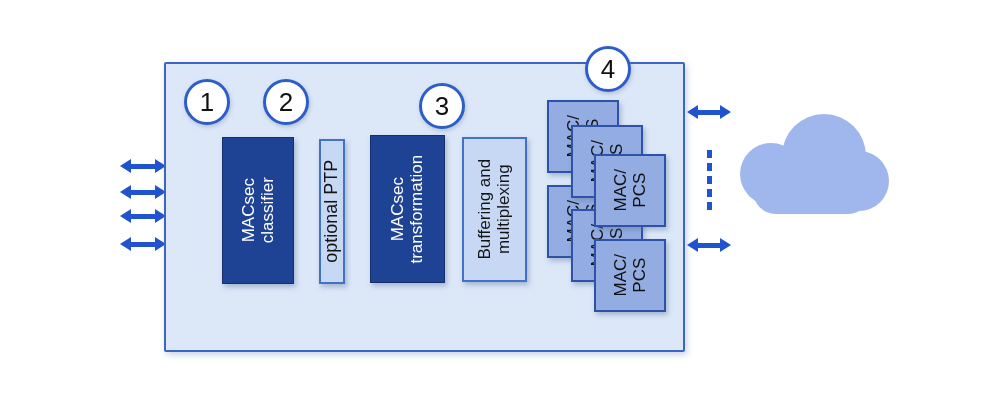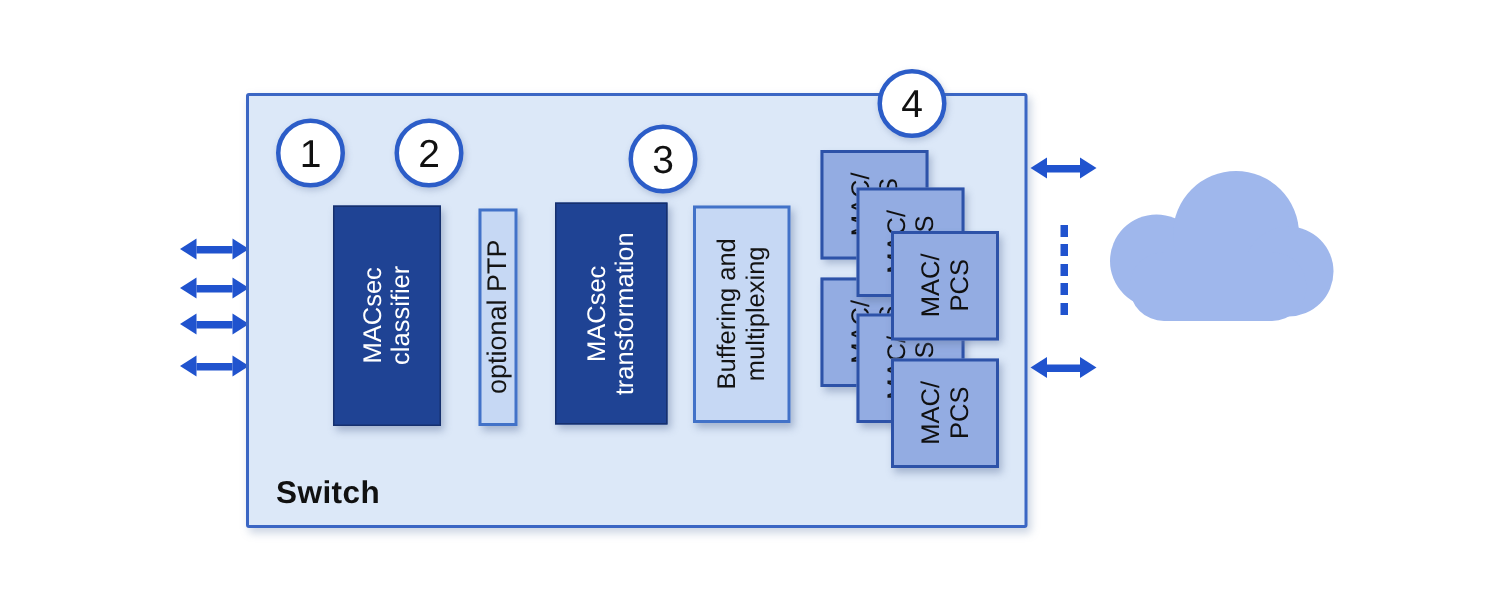--- a/index.html
+++ b/index.html
@@ -191,21 +191,20 @@
     <div class="callout co-2">
       <span>2</span>
     </div>
     <div class="callout co-3">
       <span>3</span>
     </div>
     <div class="callout co-4">
       <span>4</span>
     </div>
 
-    <span class="switch-label">Switch</span>
   </div>
 
   <div class="h-arrow ra ra1"></div>
   <div class="h-arrow ra ra2"></div>
 
   <div class="dash-line"></div>
 
   <svg class="cloud" width="160" height="106" viewBox="0 0 160 106">
     <g fill="#9fb7ec">
       <circle cx="40" cy="64" r="31"></circle>

